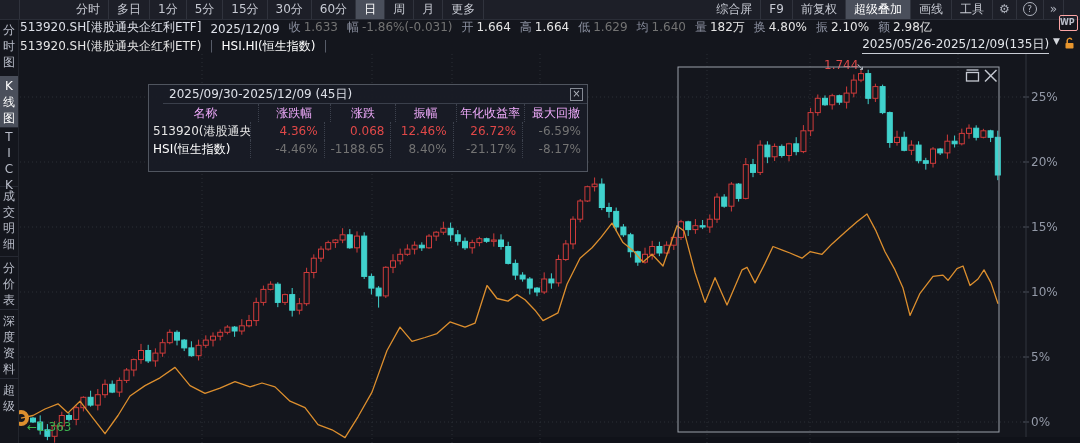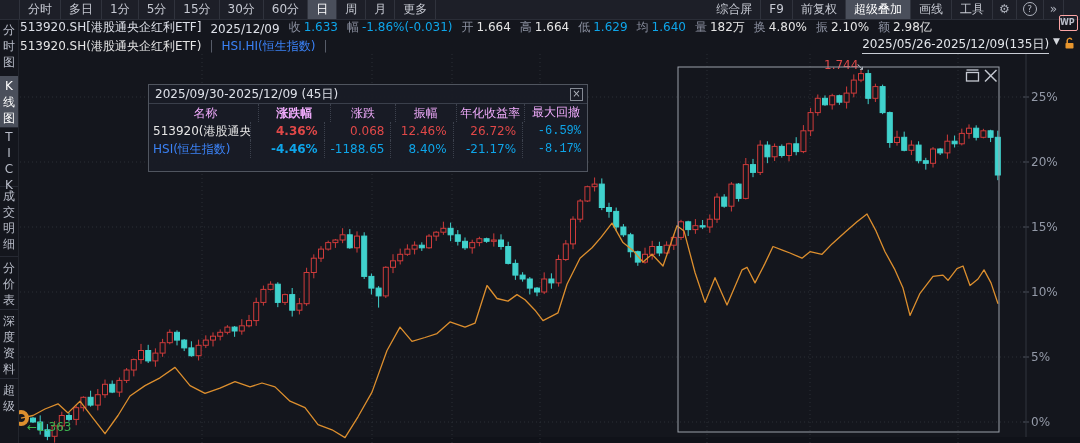--- a/index.html
+++ b/index.html
@@ -2,57 +2,57 @@
 <html><head>
 <meta charset="utf-8">
 <style>
   html,body{margin:0;padding:0;background:#14161d;}
   #app{position:relative;width:1080px;height:443px;overflow:hidden;background:#14161d;
        font-family:"DejaVu Sans","Liberation Sans",sans-serif;font-size:12px;color:#dde0e8;}
   
   #topbar{position:absolute;left:0;top:0;width:1080px;height:19px;background:#1d1f28;
           border-bottom:1px solid #2a2d37;display:flex;justify-content:space-between;z-index:5;}
   .tabgroup{display:flex;align-items:stretch;height:19px;}
-  #tabs-left{margin-left:19px;border-left:1px solid #30333d;}
+  #tabs-left{margin-left:19px;border-left:1px solid #30333d;padding-left:48px;}
   #tabs-right{margin-right:16px;}
   .tab{padding:0 8px;line-height:19px;color:#c7cad3;border-right:1px solid #30333d;cursor:default;white-space:nowrap;}
   .tab.sel{background:#4a4f5b;color:#ffffff;}
   .tab.icon{padding:0 6px;color:#aeb2bd;}
   .qmark{display:inline-block;width:12px;height:12px;line-height:12px;border:1px solid #aeb2bd;
          border-radius:50%;font-size:9px;text-align:center;vertical-align:1px;}
   
   #quote-row{position:absolute;left:20px;top:21px;height:15px;display:flex;gap:9px;white-space:nowrap;z-index:4;align-items:flex-end;}
   .qlabel{color:#8b90a0;margin-right:3px;}
-  .c-g{color:#0ea5e9;} .c-r{color:#e04848;} .c-w{color:#e5e5e5;} .c-o{color:#3b82f6;}
+  .c-g{color:#737373;} .c-r{color:#e04848;} .c-w{color:#e5e5e5;} .c-o{color:#ffffff;}
   #overlay-row{position:absolute;left:20px;top:38px;height:15px;display:flex;gap:8px;white-space:nowrap;z-index:4;align-items:baseline;}
   .sep{color:#5a5f6b;}
   #range-box{position:absolute;top:36px;right:4px;display:flex;align-items:flex-start;gap:4px;z-index:5;}
   #range-text{color:#e2e5ea;border-bottom:1px solid #c9cdd5;}
   #range-caret{color:#d5d8de;font-size:9px;}
   #wp-badge{position:absolute;left:1059px;top:15px;width:17px;height:14px;border:1px solid #fca5a5;border-radius:2px;
             color:#b9bec9;font-size:8px;font-weight:bold;text-align:left;line-height:14px;z-index:5;}
   
   #sidebar{position:absolute;left:0;top:19px;width:18px;height:424px;border-right:1px solid #23262e;z-index:4;background:#14161d;}
   .side-item{position:absolute;left:0;width:18px;text-align:center;color:#b9bdc9;white-space:pre;
              line-height:16px;padding-top:2px;border-bottom:1px solid #262933;cursor:default;}
   .side-item.sel{background:#4a4f5b;color:#ffffff;}
   .side-item.last{border-bottom:none;}
   
   #chart{position:absolute;left:0;top:0;z-index:1;}
   
   #popup{position:absolute;left:148px;top:84px;width:438px;background:rgba(25,28,37,0.97);
          border:1px solid #50555f;z-index:6;}
-  #popup-title{height:18px;line-height:18px;padding-left:6px;color:#dde0e8;border-bottom:1px solid #3a3f4b;position:relative;}
+  #popup-title{height:18px;line-height:18px;padding-left:6px;color:#dde0e8;border-bottom:1px solid #3a3f4b;position:relative;margin-left:14px;}
   #popup-close{position:absolute;top:3px;right:4px;width:11px;height:11px;border:1px solid #858a94;
                color:#b0b4bd;font-size:10px;line-height:10px;text-align:center;cursor:default;}
   .prow{display:flex;height:18px;line-height:18px;}
   .pcell{border-left:1px dotted #3c414d;overflow:hidden;white-space:nowrap;}
   .pcell:first-child{border-left:none;}
   .pc0{width:106px;padding-left:4px;}
-  .pc1{width:72px;font-weight:bold;} .pc2{width:65px;} .pc3{width:60px;} .pc4{width:68px;} .pc5{width:63px;font-family:Liberation Mono, monospace;}
+  .pc1{width:72px;} .pc2{width:65px;} .pc3{width:60px;} .pc4{width:68px;} .pc5{width:63px;}
   .pval{text-align:right;padding-right:6px;}
   .phead{color:#f0abfc;text-align:center;}
   #popup-pad{height:13px;}
 </style>
 </head>
 <body>
 
 <div id="app">
 
   <div id="topbar">

